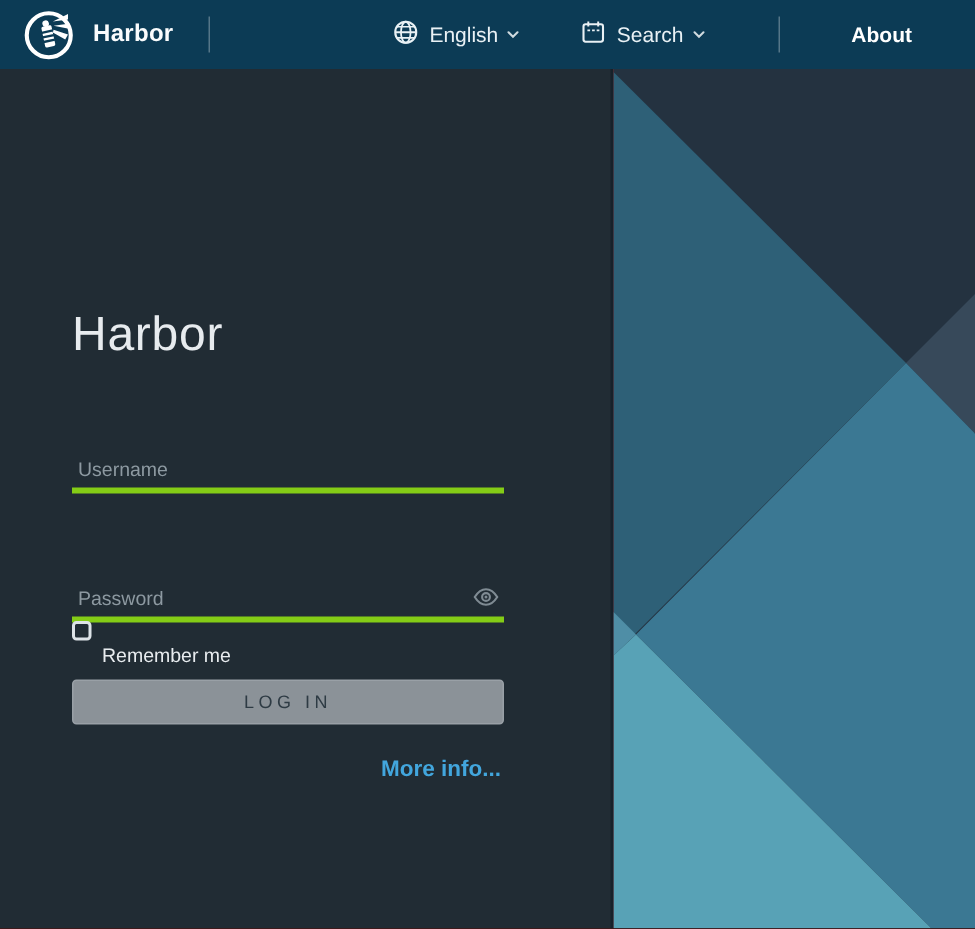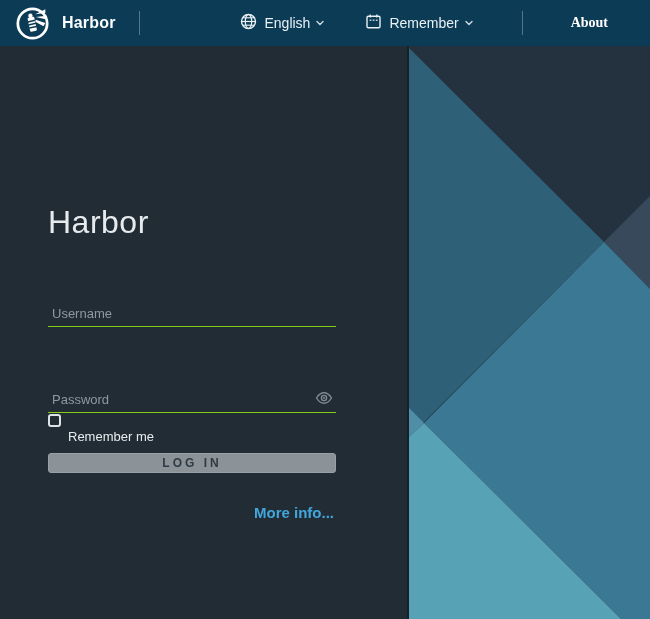--- a/index.html
+++ b/index.html
@@ -19,44 +19,44 @@
   .search-wrap svg { flex:none; }
   .search-input { background:transparent; border:none; outline:none; color:#d4dee4;
                   font-size:14px; font-family:"Liberation Sans",sans-serif; width:120px; margin-left:6px; }
   .search-input::placeholder { color:#95a7b3; opacity:1; }
   .nav-right { margin-left:auto; display:flex; align-items:center;gap:20px; }
   .nav-item { display:flex; align-items:center; color:#e9f1f5; font-size:14px; cursor:pointer; }
   .nav-item .lbl { margin:0 5px 0 7px; }
   .caret { width:10px; height:10px; display:block; }
   .nav-item.theme { margin-left:20px; }
   .nav-divider.d2 { margin-left:28px; }
-  .about-link { color:#ffffff; font-size:14px; font-weight:700; text-decoration:none; margin-left:28px; margin-right:42px;font-family:Liberation Serif, serif; }
+  .about-link { color:#ffffff; font-size:14px; font-weight:700; text-decoration:none; margin-left:28px; margin-right:42px; }
 
   
   .main { position:absolute; top:46px; left:0; width:650px; height:573px; display:flex; }
   .login-pane { position:relative; width:409px; height:573px; background:#212c34; border-right:2px solid #17212a; }
   .art-pane { position:relative; width:241px; height:573px; }
   .art-pane svg { display:block; }
 
   
   .login-title { position:absolute; left:48px; top:160px; color:#e7ebee; font-size:32px;
                  font-weight:400; letter-spacing:.5px; line-height:1; }
-  .field { position:absolute; left:48px; width:288px; border-bottom:1px solid #84cc16; }
+  .field { position:absolute; left:48px; width:288px; border-bottom:4px solid #84cc16; }
   .field.username { top:258px; }
   .field.password { top:308px;margin-top:36px; }
   .field input { width:100%; height:21px; background:transparent; border:none; outline:none;
                  color:#dfe5e9; font-size:13px; font-family:"Liberation Sans",sans-serif; padding:0 2px 4px 4px; }
   .field input::placeholder { color:#8d99a1; opacity:1; }
   .eye-btn { position:absolute; right:2px; top:1px; width:20px; height:16px; background:none; border:none; cursor:pointer; padding:0; }
   .remember-row { position:absolute; left:48px; top:351px; display:flex; align-items:center; cursor:pointer; }
   .checkbox { width:13px; height:13px; border:2px solid #dde3e7; border-radius:3px; background:transparent; display:inline-block; }
   .remember-lbl { color:#e8ecef; font-size:13px; margin-left:7px;margin-top:32px; }
-  .login-btn { position:absolute; left:48px; top:407px; width:288px; height:20px;
+  .login-btn { position:absolute; left:48px; top:407px; width:288px; height:30px;
                background:#8b9298; border:1px solid #99a0a6; border-radius:3px;
-               color:#2e3b44; font-size:12px; font-weight:700; letter-spacing:3px;
+               color:#2e3b44; font-size:12px; font-weight:400; letter-spacing:3px;
                font-family:"Liberation Sans",sans-serif; cursor:pointer; }
   .more-info { position:absolute; top:458px; right:73px; color:#42a6dd; font-size:15px;
                font-weight:700; text-decoration:none; }
 </style>
 </head>
 <body>
 
 <div class="app">
 
   <header class="navbar">
@@ -105,21 +105,21 @@
         <span>
           <svg width="17" height="17" viewBox="0 0 17 17">
             <rect x="2" y="3.2" width="13" height="11.6" rx="1.4" fill="none" stroke="#e9f1f5" stroke-width="1.4"></rect>
             <line x1="5.2" y1="1.4" x2="5.2" y2="4.6" stroke="#e9f1f5" stroke-width="1.3"></line>
             <line x1="11.8" y1="1.4" x2="11.8" y2="4.6" stroke="#e9f1f5" stroke-width="1.3"></line>
             <line x1="4.6" y1="7.2" x2="6.4" y2="7.2" stroke="#e9f1f5" stroke-width="1.2"></line>
             <line x1="7.7" y1="7.2" x2="9.5" y2="7.2" stroke="#e9f1f5" stroke-width="1.2"></line>
             <line x1="10.8" y1="7.2" x2="12.6" y2="7.2" stroke="#e9f1f5" stroke-width="1.2"></line>
           </svg>
         </span>
-        <span class="lbl">Remember</span>
+        <span class="lbl">Search</span>
         <span>
           <svg class="caret" viewBox="0 0 10 10">
               <path d="M2 3.5 L5 6.5 L8 3.5" fill="none" stroke="#cfd9de" stroke-width="1.4" stroke-linecap="round"></path>
             </svg>
         </span>
       </div>
 
       <div class="nav-divider d2"></div>
 
       <a class="about-link" href="#">About</a>

